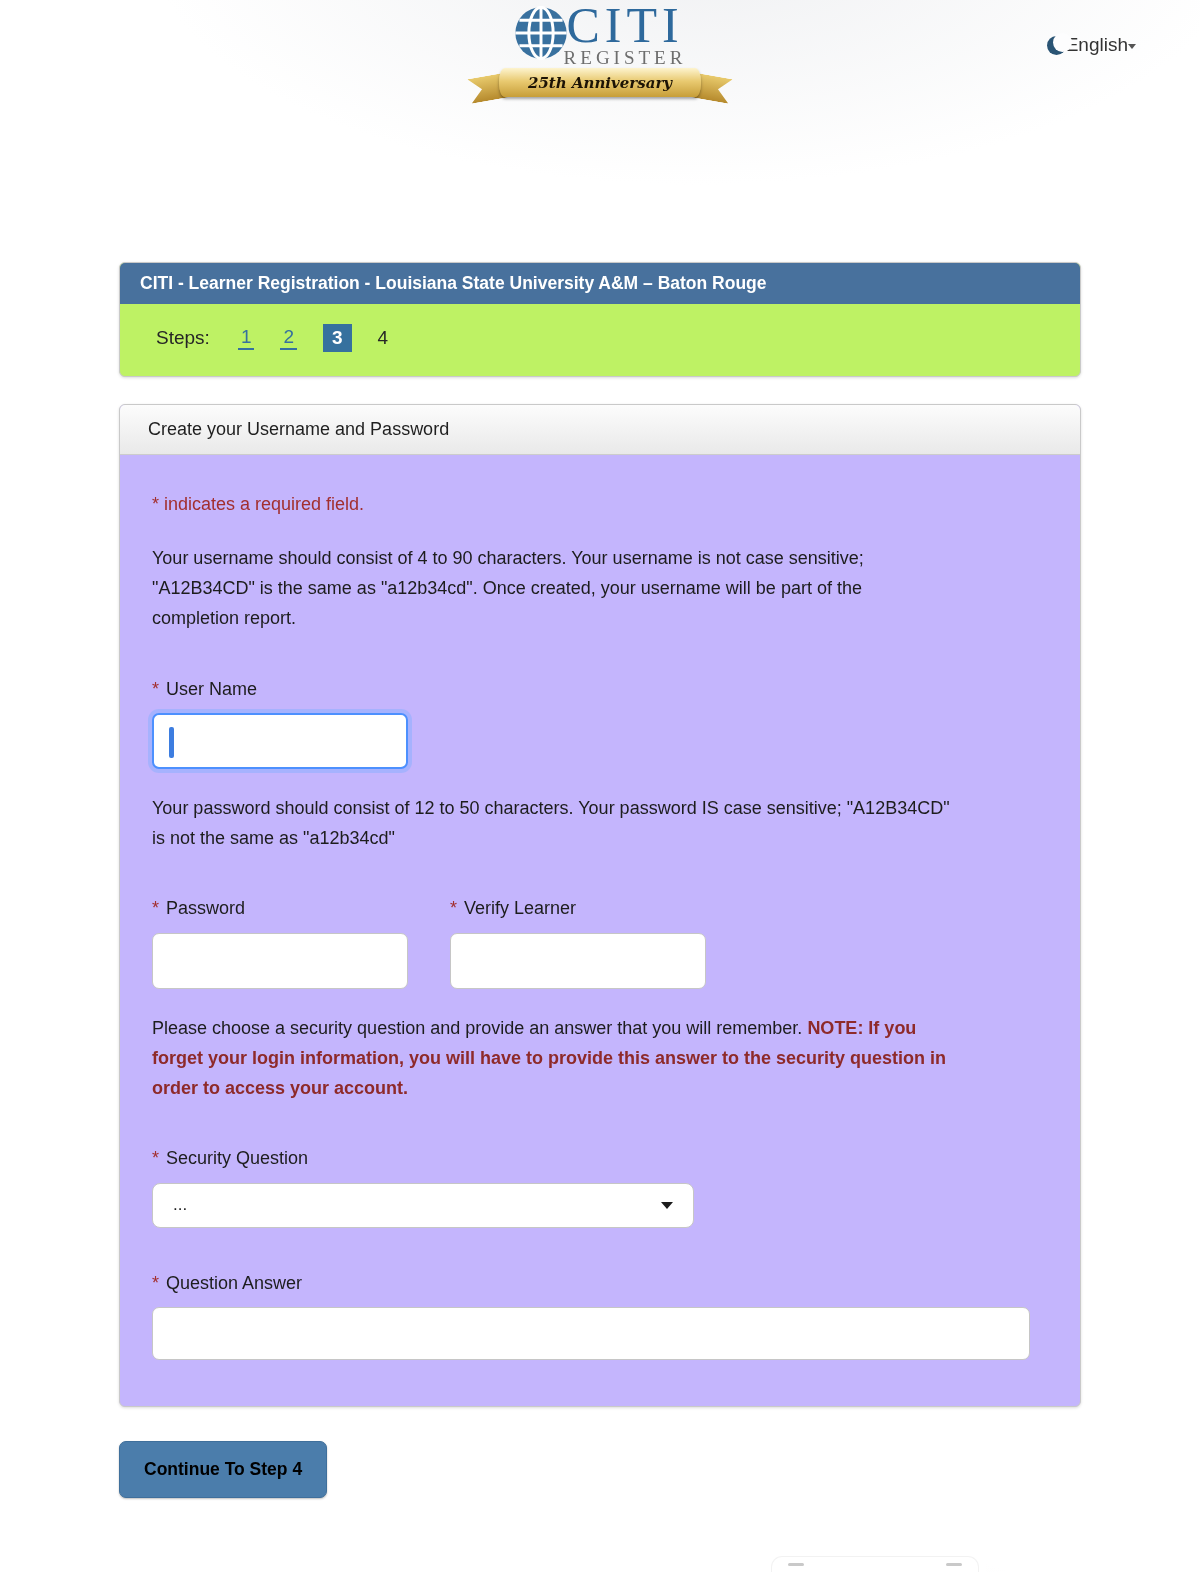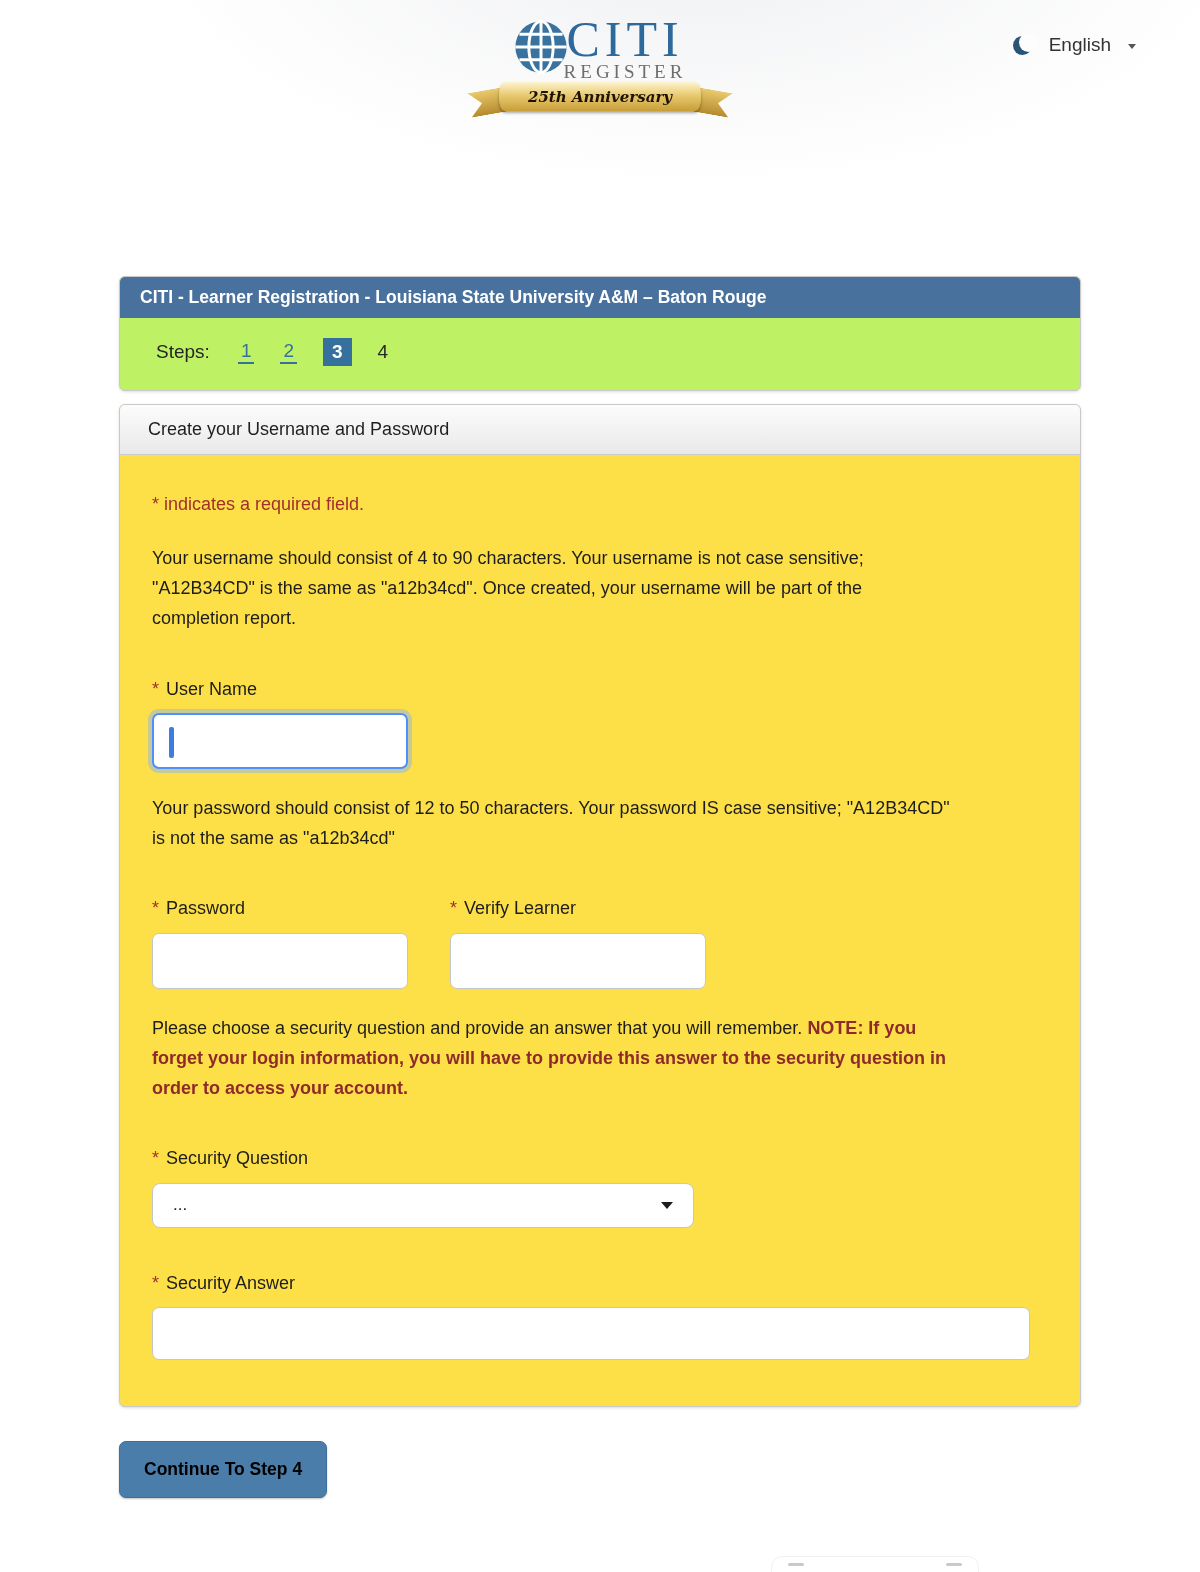--- a/index.html
+++ b/index.html
@@ -12,21 +12,21 @@
     overflow:hidden;
   }
   .bg-wash{
     position:absolute; inset:0;
     background:radial-gradient(ellipse 760px 340px at 58% -60px, #eff0f2 0%, #ffffff 72%);
     pointer-events:none;
   }
   .wrap{ width:962px; margin:0 auto; position:relative; }
 
   
-  .header{ position:relative; padding-top:14px; }
+  .header{ position:relative; }
   .logo{ width:260px; margin:0 auto; text-align:center; }
   .logo-top{ display:flex; justify-content:center; align-items:flex-start; }
   .globe{ margin:6px -4px 0 0; }
   .logo-text{ display:flex; flex-direction:column; align-items:center; }
   .citi{
     font-family:"Liberation Serif", serif;
     font-size:50px; line-height:1; color:#2e699c; letter-spacing:5px; font-weight:400;
   }
   .program{
     font-family:"Liberation Serif", serif;
@@ -45,21 +45,21 @@
     border-radius:6px / 13px;
     box-shadow:0 2px 3px rgba(0,0,0,.35);
     display:flex; align-items:center; justify-content:center;
     font-family:"DejaVu Serif", serif; font-style:italic; font-weight:bold;
     font-size:15px; color:#1c1305;
   }
 
   
   .lang{
     position:absolute; top:34px; right:64px;
-    display:flex; align-items:center; gap:17px;
+    display:flex; align-items:center; gap:0;
     font-size:19px; color:#333; cursor:pointer;
   }
   .moon{ position:relative; width:19px; height:19px; }
   .moon .disc{ position:absolute; inset:0; border-radius:50%; background:#2a5474; }
   .moon .bite{ position:absolute; top:-3px; left:6px; width:19px; height:19px; border-radius:50%; background:#fdfdfe; }
   .lang-caret{
     width:0;height:0;border-left:4px solid transparent;border-right:4px solid transparent;
     border-top:5px solid #555; margin-top:3px;
   }
 
@@ -97,21 +97,21 @@
     color:#36719e; text-decoration:none; border-bottom:2px solid #36719e;
     padding:1px 3px 2px; line-height:1; cursor:pointer;
   }
   .step-active{
     background:#36719e; color:#fff; font-weight:bold;
     padding:4px 9px 5px; line-height:1;
   }
   .step-plain{ color:#262626; }
 
   
-  .form-panel{ margin-top:13px; background:#fde047; }
+  .form-panel{ margin-top:27px; background:#c4b5fd; }
   .form-header{
     background:linear-gradient(#fcfcfc,#e9e9e9);
     border-bottom:1px solid #ccc;
     padding:14px 28px; font-size:18px; color:#1f1f1f;
     border-radius:5px 5px 0 0;
   }
   .form-body{ padding:22px 32px 46px; font-size:18px; line-height:1.68; }
   .required-note{ color:#a22f2f; margin-top:12px; }
   .help{ margin-top:24px; max-width:800px; color:#1d1d1d; }
   .note-red{ color:#8e2a2a; font-weight:bold; }
@@ -267,21 +267,21 @@
 
       <div class="field-label">
         <span class="req">*</span><span>Security Question</span>
       </div>
       <div class="select">
         <span>...</span>
         <span class="select-caret"></span>
       </div>
 
       <div class="field-label">
-        <span class="req">*</span><span>Security Answer</span>
+        <span class="req">*</span><span>Question Answer</span>
       </div>
       <div class="text-input answer-input"></div>
 
     </div>
   </div>
 
   <button class="continue-btn">Continue To Step 4</button>
 
 </div>
 

